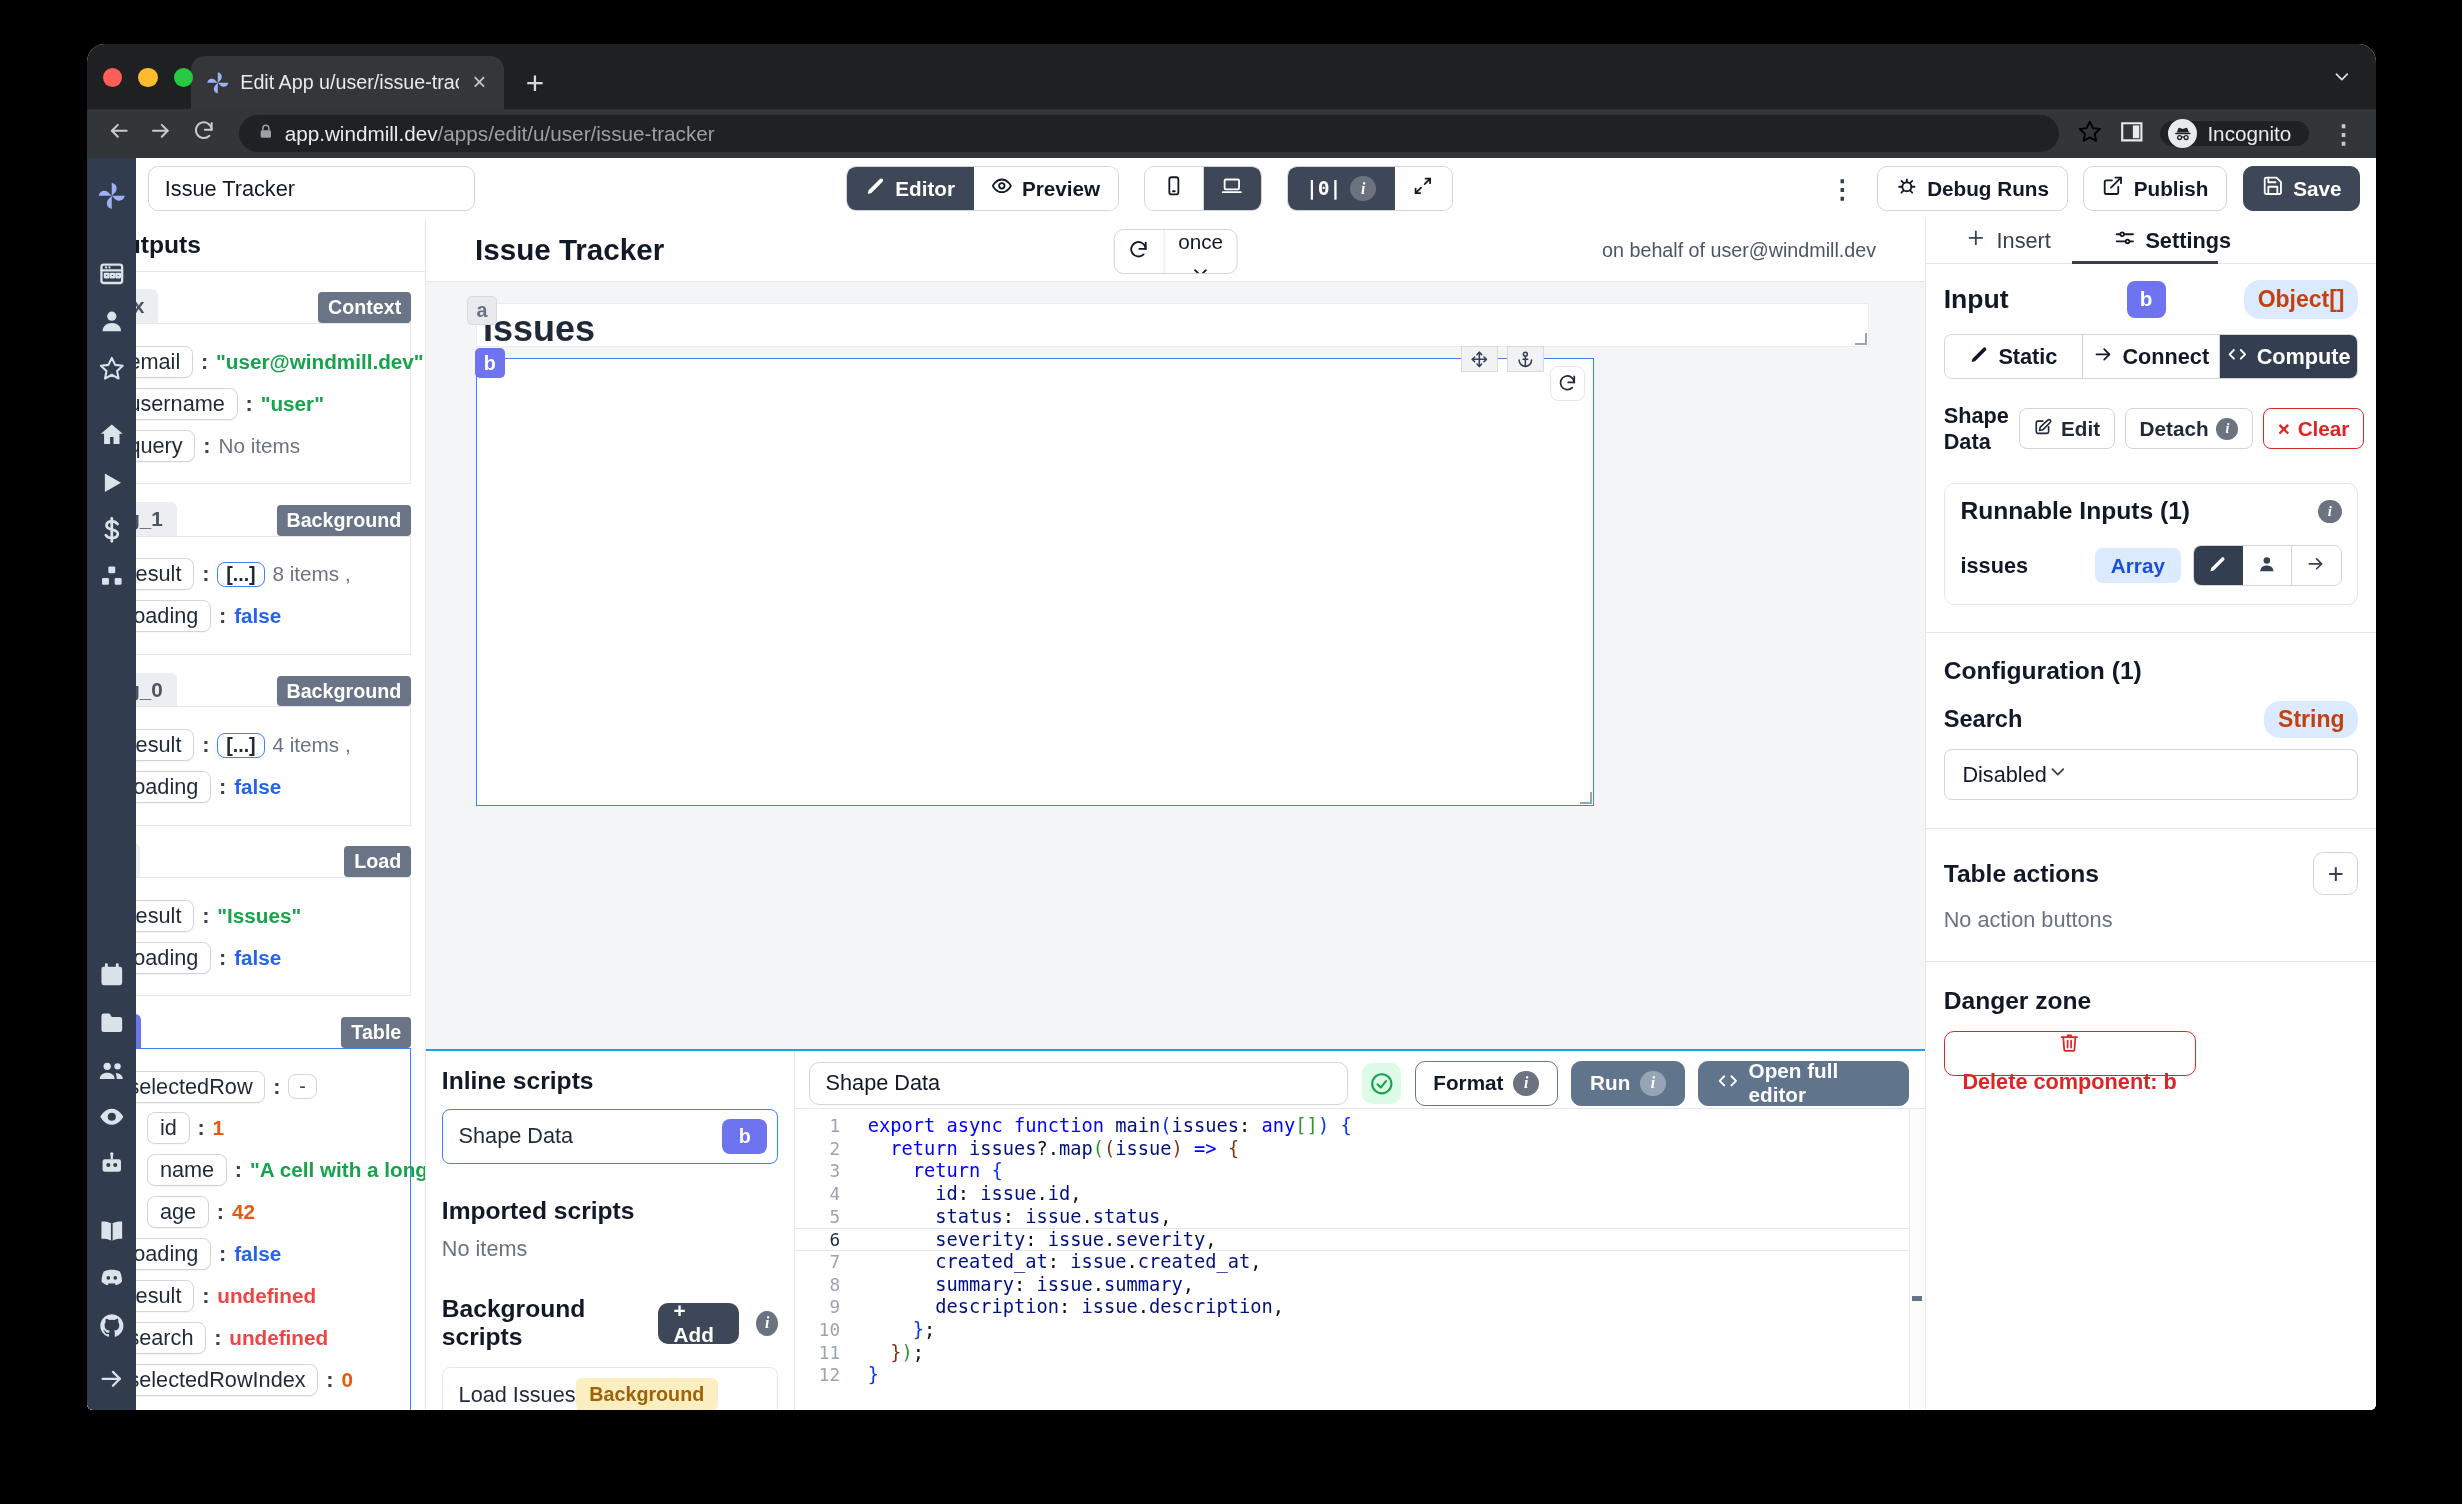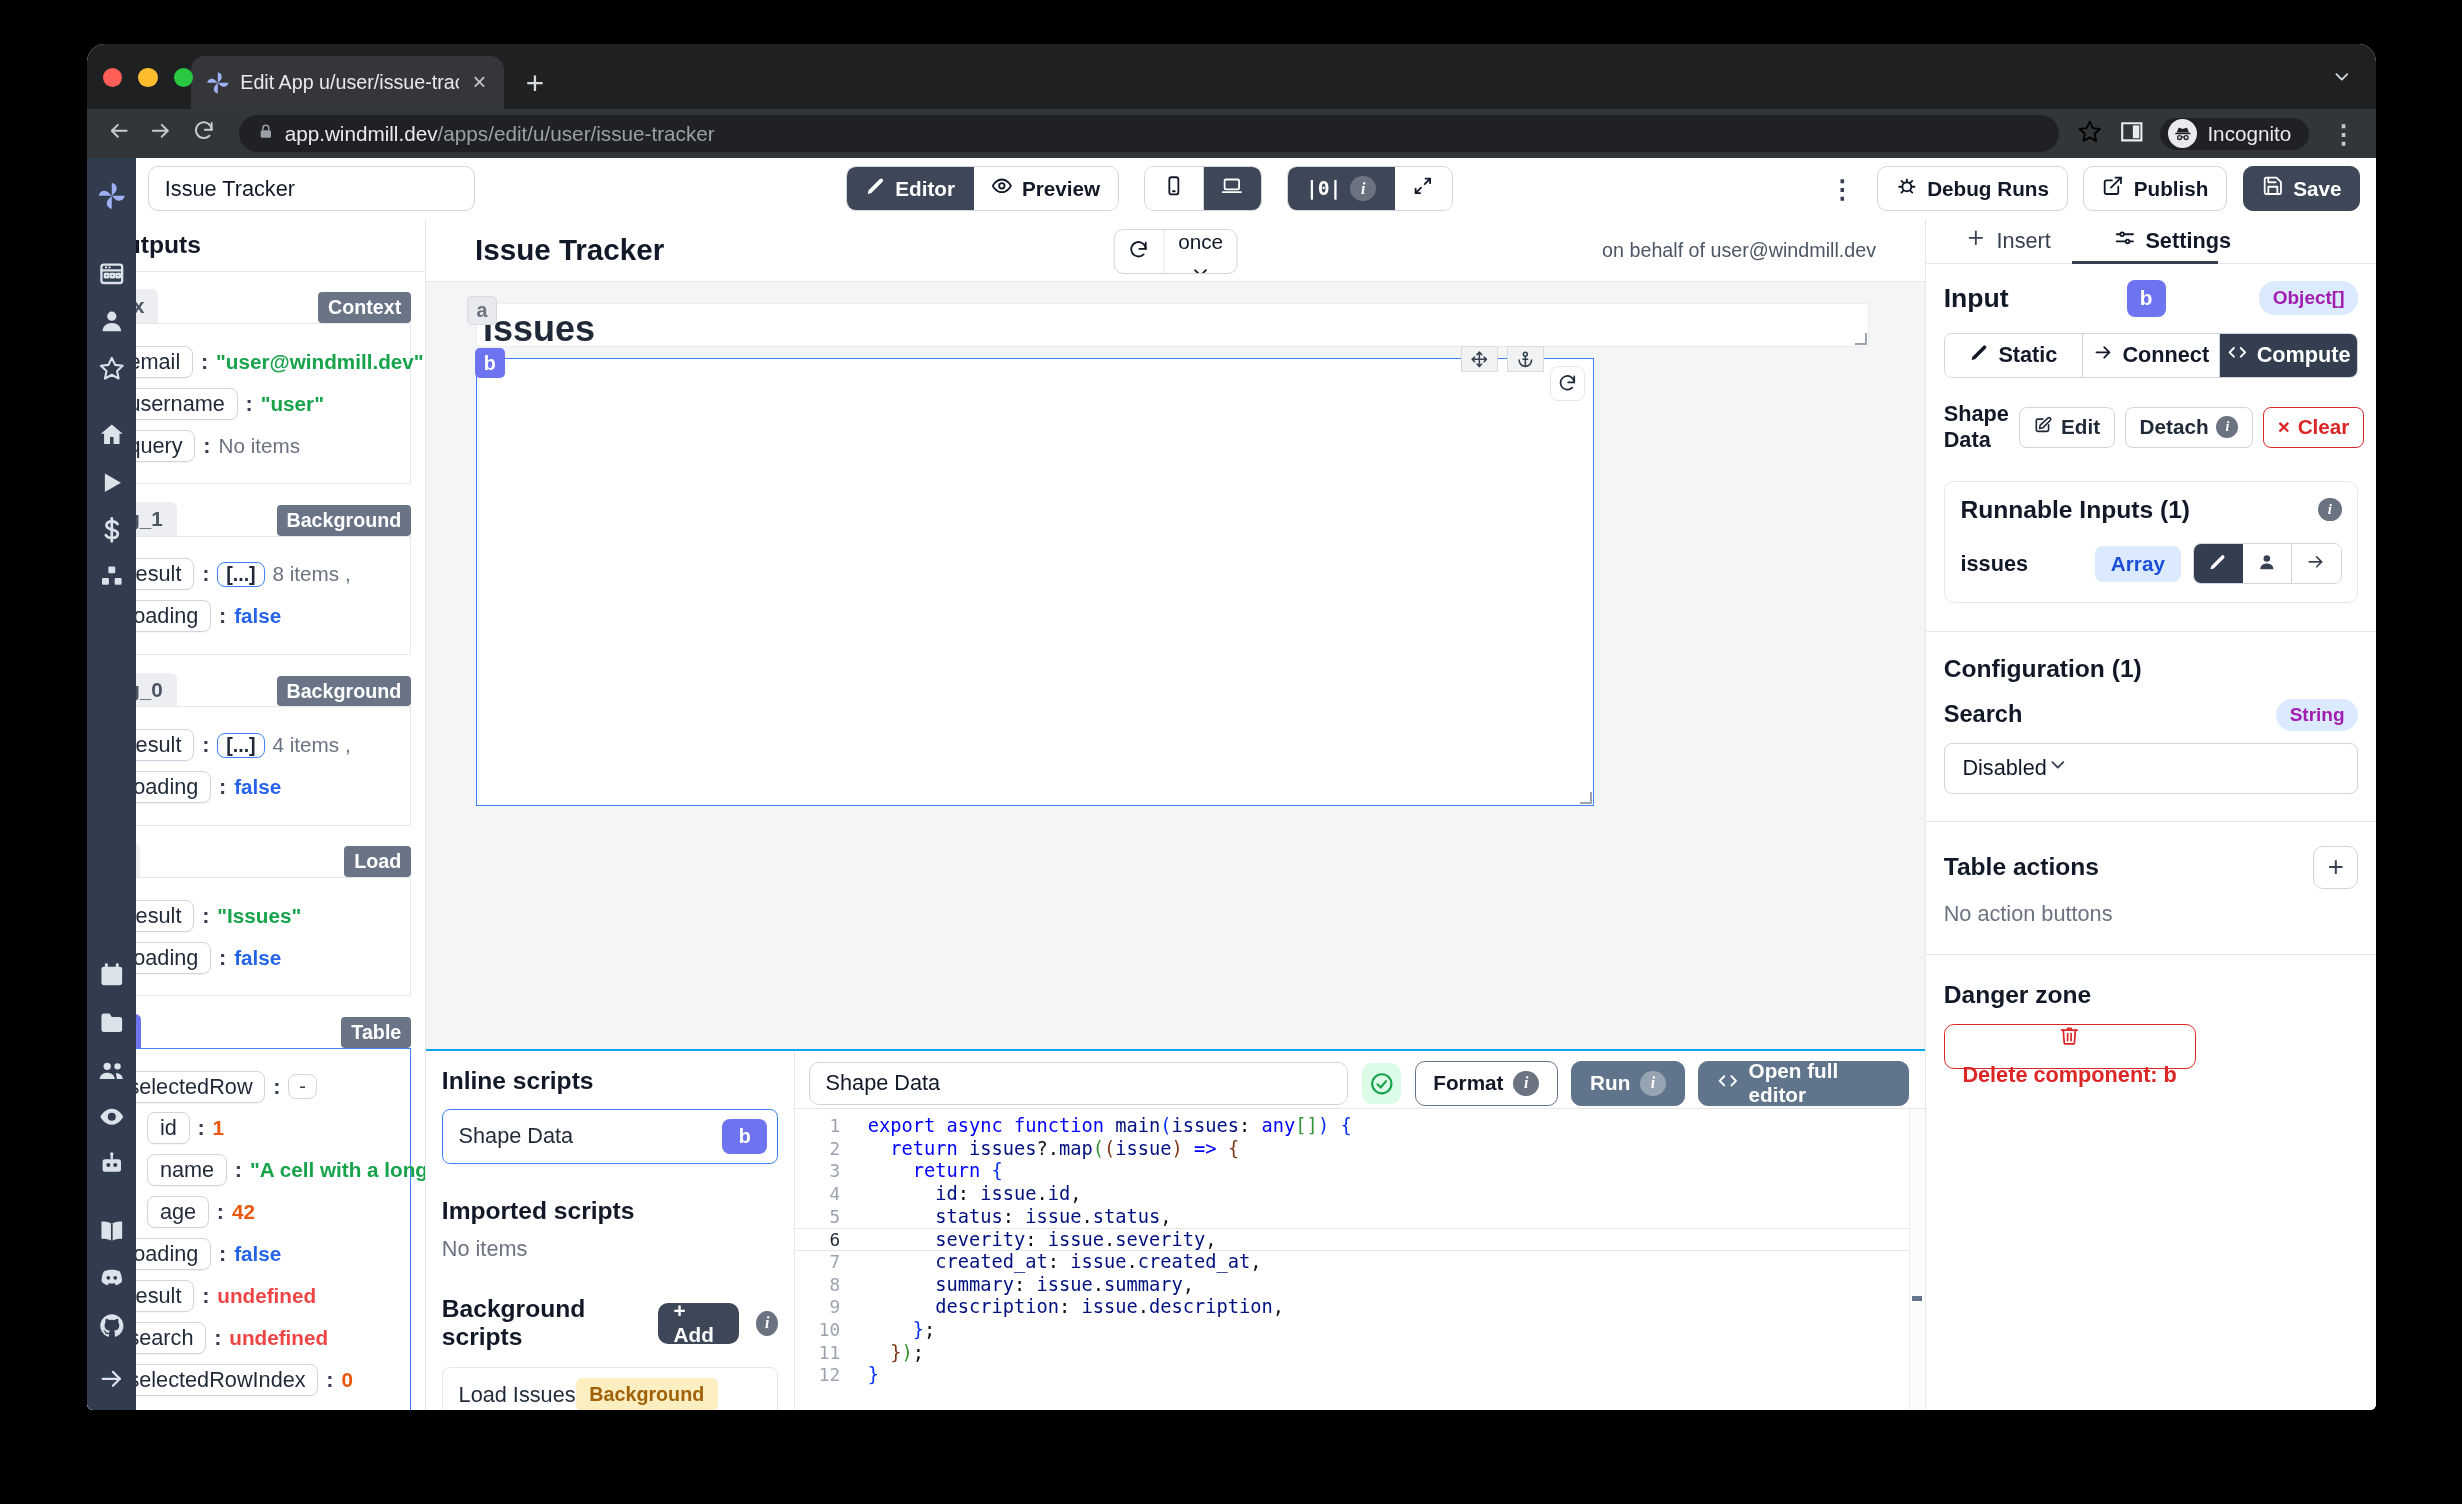--- a/index.html
+++ b/index.html
@@ -23,21 +23,21 @@
   
   .chrometoolbar { height:49px; background:#333639; display:flex; align-items:center; padding:0 13.8px; gap:7.9px; flex:none; }
   .navbtn { color:#c7cbd0; font-size:25.6px; width:35px; text-align:center; }
   .navbtn svg{ width:23.6px; height:23.6px; }
   .omnibox { flex:1; height:37px; background:#202124; border-radius:18.7px; display:flex; align-items:center; padding:0 17.7px; gap:9.9px; margin:0 9.9px; }
   .omnibox .lock svg{ width:17.7px; height:17.7px; }
   .url { font-size:20.7px; color:#9aa0a6; white-space:nowrap; }
   .url .domain { color:#e8eaed; }
   .chrome-right { display:flex; align-items:center; gap:15.8px; }
   .chrome-right .ico svg { width:25.6px; height:25.6px; }
-  .incog { background:#202124; border-radius:19.7px; height:32px; display:flex; align-items:center; gap:9.9px; padding:0 17.7px 0 7.9px; color:#e8eaed; font-size:20.7px; }
+  .incog { background:#202124; border-radius:19.7px; height:25px; display:flex; align-items:center; gap:9.9px; padding:0 17.7px 0 7.9px; color:#e8eaed; font-size:20.7px; }
   .incog-circle { width:29.6px; height:29.6px; background:#e8eaed; border-radius:50%; display:flex; align-items:center; justify-content:center; }
   .incog-circle svg { width:19.7px; height:19.7px; }
   .kebab { color:#c7cbd0; font-size:25.6px; letter-spacing:0; padding:0 5.9px; font-weight:700;}
 
   
   .app { flex:1; display:flex; flex-direction:column; background:#fff; min-height:0; }
   .apptoolbar { height:61px; display:flex; align-items:center; padding:0 15.8px 0 61px; gap:19.7px; flex:none; }
   .appname { width:327px; height:45px; border:1px solid #d1d5db; border-radius:9.9px; padding:0 15.8px; font-size:21.7px; color:#111827; font-family:"Liberation Sans",sans-serif; outline:none; background:#fff;}
   .ctr-groups { display:flex; align-items:center; gap:25.6px; margin:0 auto; }
   .seg { display:flex; border-radius:9.9px; overflow:hidden; border:1px solid #d1d5db; height:45px; background:#fff;}
@@ -145,21 +145,21 @@
   .settings { width:451px; border-left:1px solid #e5e7eb; background:#fff; padding:0 0 0 0; overflow:hidden; flex:none;}
   .stabs { height:45px; display:flex; align-items:center; gap:63px; padding:0 39px; border-bottom:1px solid #e5e7eb; position:relative;}
   .stab { display:flex; align-items:center; gap:9.9px; font-size:21.7px; color:#374151; }
   .stab svg{width:21.7px;height:21.7px;}
   .stab.active { font-weight:700; color:#111827; }
   .stab-underline { position:absolute; left:146px; bottom:-1px; width:146px; height:3px; background:#374151; }
   .spad { padding:0 17.7px; }
   .input-row { display:flex; align-items:center; margin-top:15.8px; }
   .sh1 { font-size:26.6px; font-weight:800; color:#111827; }
   .comp-chip { background:#6e74f0; color:#fff; font-weight:700; font-size:20.7px; border-radius:7.9px; width:39px; height:37px; display:flex; align-items:center; justify-content:center; margin-left:118px;}
-  .type-badge { margin-left:auto; background:#dbeafe; color:#a21caf; font-weight:700; font-size:19px; border-radius:16px; padding:5.9px 13.8px; }
+  .type-badge { margin-left:auto; background:#dbeafe; color:#c2410c; font-weight:700; font-size:23px; border-radius:16px; padding:5.9px 13.8px; }
   .modes { display:flex; margin-top:15.8px; border:1px solid #d1d5db; border-radius:7.9px; overflow:hidden; height:45px; }
   .mode { flex:1; display:flex; align-items:center; justify-content:center; gap:8.9px; font-size:21.7px; font-weight:700; color:#111827; background:#fff; border-right:1px solid #d1d5db;}
   .mode:last-child{border-right:none;}
   .mode.dark{ background:#333f51; color:#fff; border-color:#333f51;}
   .mode svg{width:20.7px;height:20.7px;}
   .shape-row { display:flex; align-items:center; margin-top:23.6px; gap:9.9px;}
   .shape-row .lbl { font-size:21.7px; font-weight:600; color:#111827; margin-right:auto;}
   .sbtn { display:flex; align-items:center; gap:7.9px; height:41px; padding:0 13.8px; border:1px solid #d1d5db; border-radius:7.9px; font-size:20.7px; font-weight:600; color:#1f2937; background:#fff;}
   .sbtn svg{width:19.7px;height:19.7px;}
   .sbtn.red { border:1.5px solid #dc2626; color:#dc2626; font-weight:700;}

